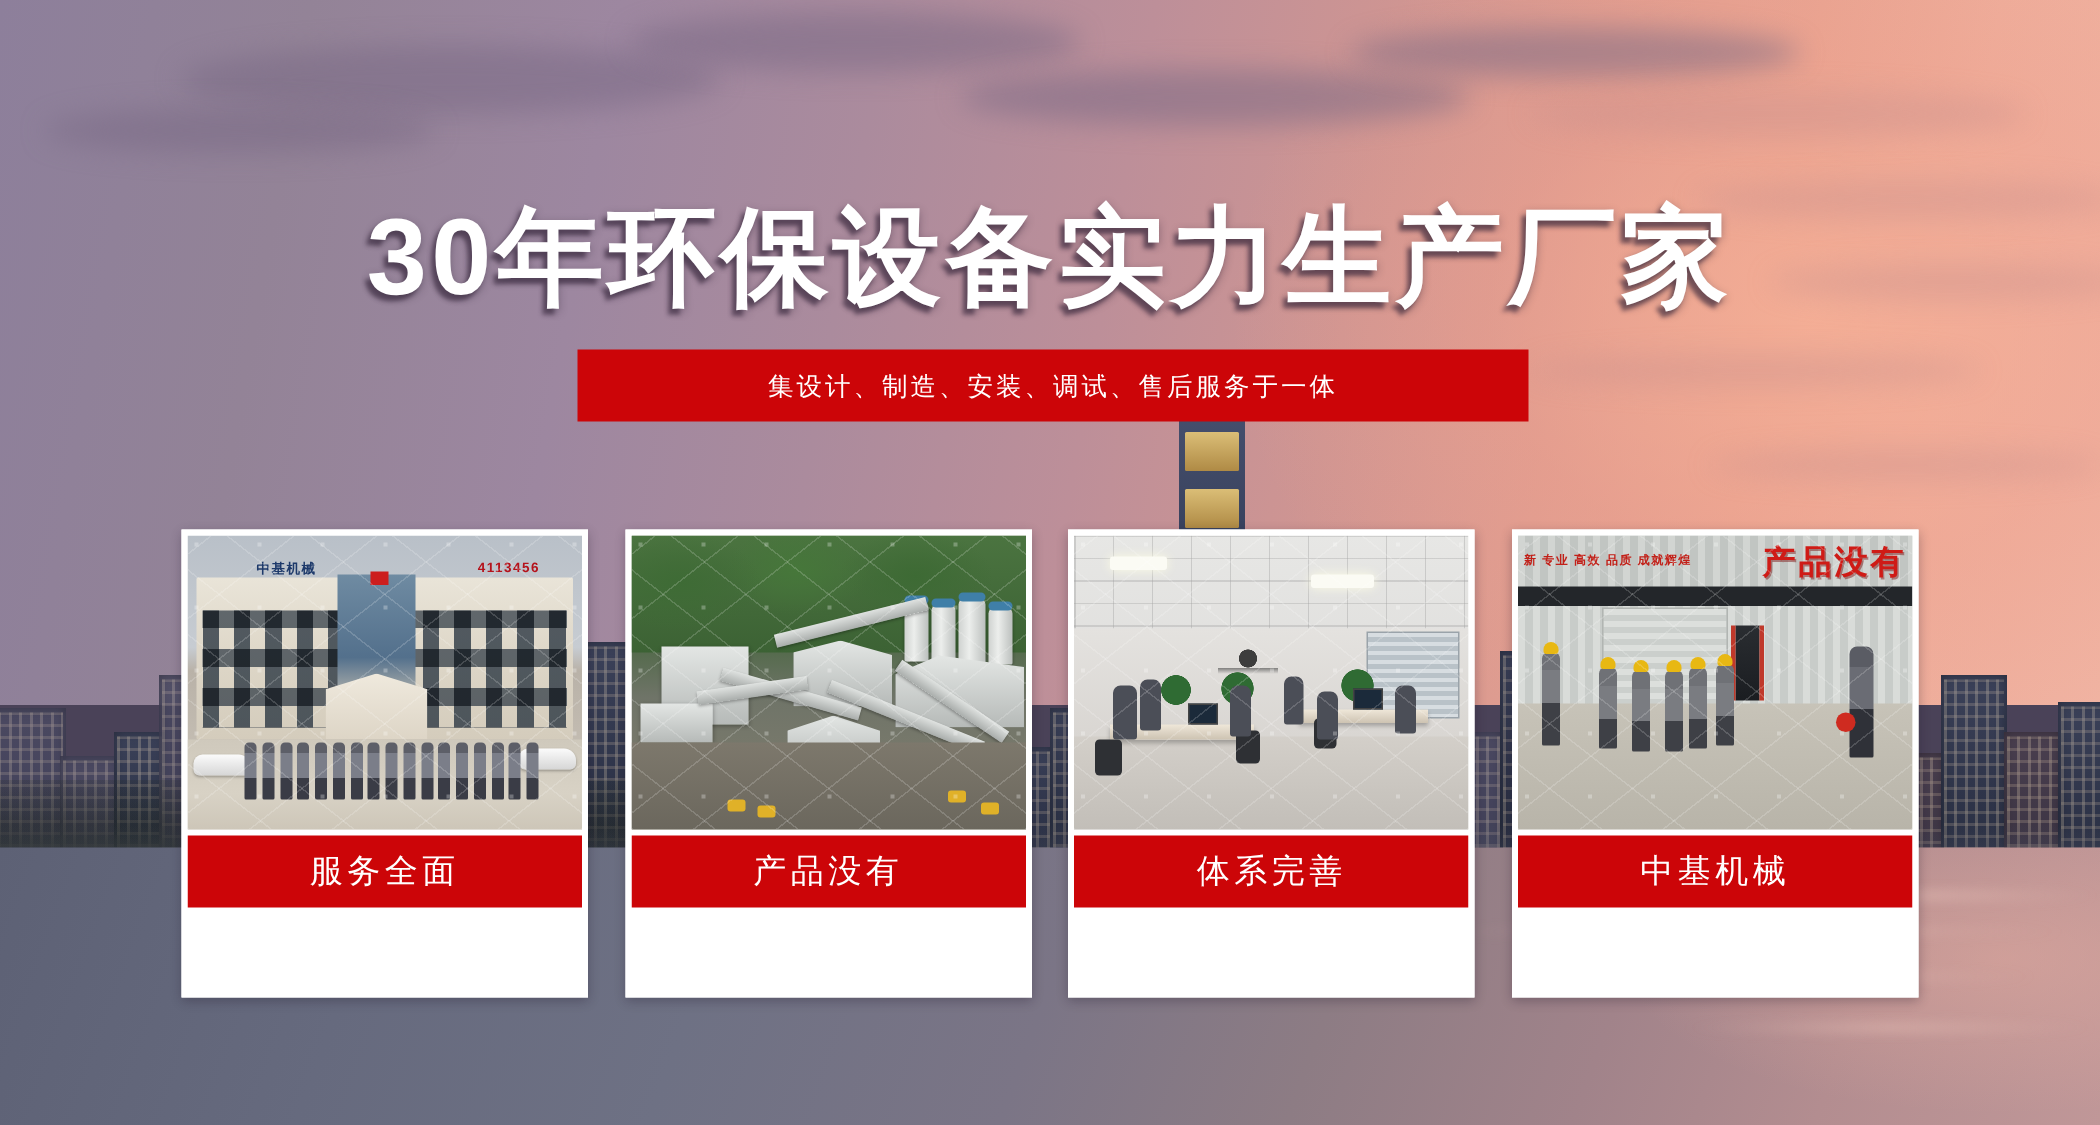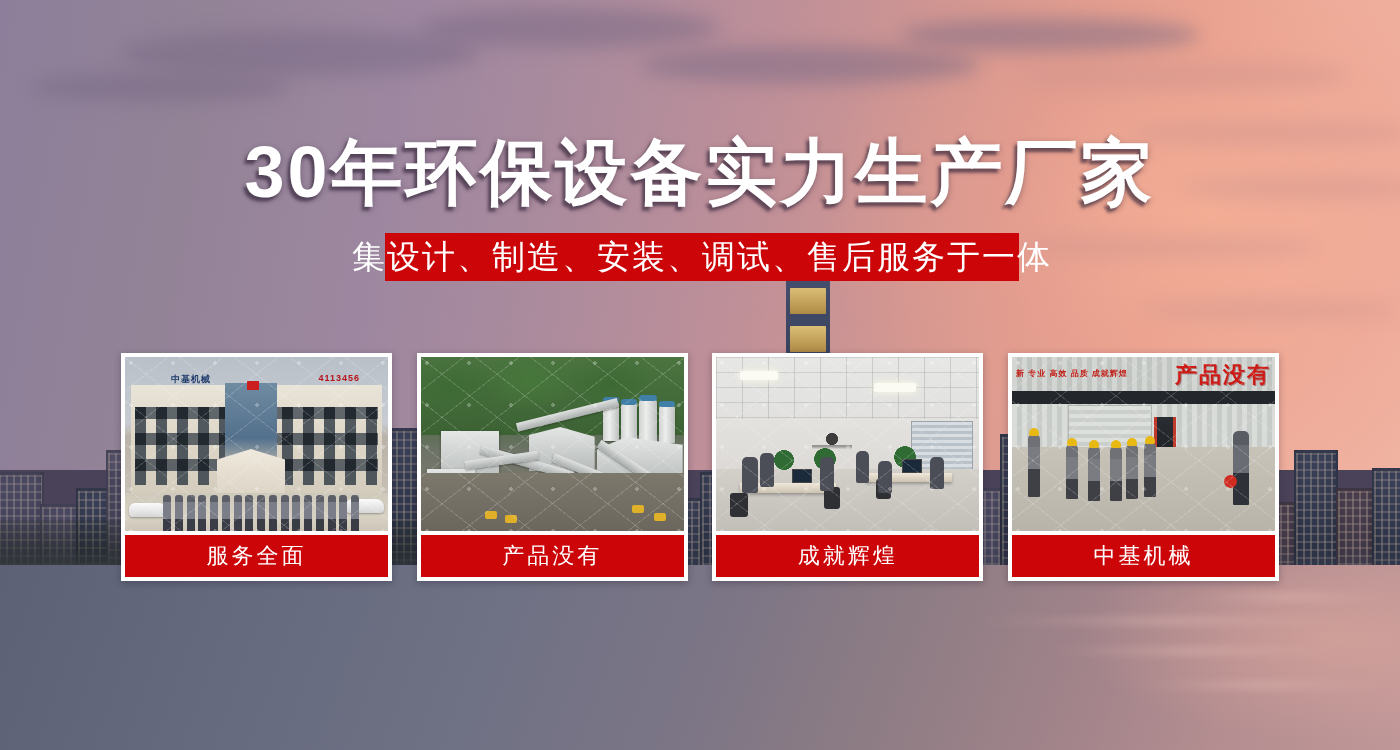--- a/index.html
+++ b/index.html
@@ -141,32 +141,32 @@
   }
 
   
   .subbar{
     position:absolute; left:385px; top:233px;
     width:634px; height:48px;
     background:#cc0508;
     display:flex; align-items:center; justify-content:center;
   }
   .subbar-text{
-    font-size:33px; color:#fff; font-weight:normal; letter-spacing:2px;
+    font-size:17px; color:#fff; font-weight:normal; letter-spacing:2px;
     white-space:nowrap;
   }
 
   
   .cards{
     position:absolute; left:121px; top:353px;
     width:1158px; height:252px;
     display:flex; justify-content:space-between;
   }
   .card{
-    width:271px; height:228px;
+    width:271px; height:312px;
     background:#fff;
     border:4px solid #ffffff;
     box-shadow:0 2px 7px rgba(30,20,40,.3);
     display:flex; flex-direction:column;
     overflow:hidden;
   }
   .photo{
     position:relative;
     width:100%; height:196px;
     overflow:hidden;
@@ -561,21 +561,21 @@
         <div class="chair" style="left:160px; top:122px;width:15px; height:20px;"></div>
         <div class="pers" style="left:26px;  top:100px;width:16px; height:36px;"></div>
         <div class="pers" style="left:44px;  top:96px; width:14px; height:34px;"></div>
         <div class="pers" style="left:104px; top:100px;width:14px; height:34px;"></div>
         <div class="pers" style="left:140px; top:94px; width:13px; height:32px;"></div>
         <div class="pers" style="left:162px; top:104px;width:14px; height:32px;"></div>
         <div class="pers" style="left:214px; top:100px;width:14px; height:32px;"></div>
         <div class="wm"></div>
         <div class="wm-dots"></div>
       </div>
-      <div class="caption">成就辉煌</div>
+      <div class="caption">体系完善</div>
     </div>
 
     <div class="card">
       <div class="photo p4">
         <div class="fac"></div>
         <div class="fac-top"></div>
         <div class="bigtext">产品没有</div>
         <div class="smalltext">新 专业 高效
 品质 成就辉煌</div>
         <div class="strip"></div>

